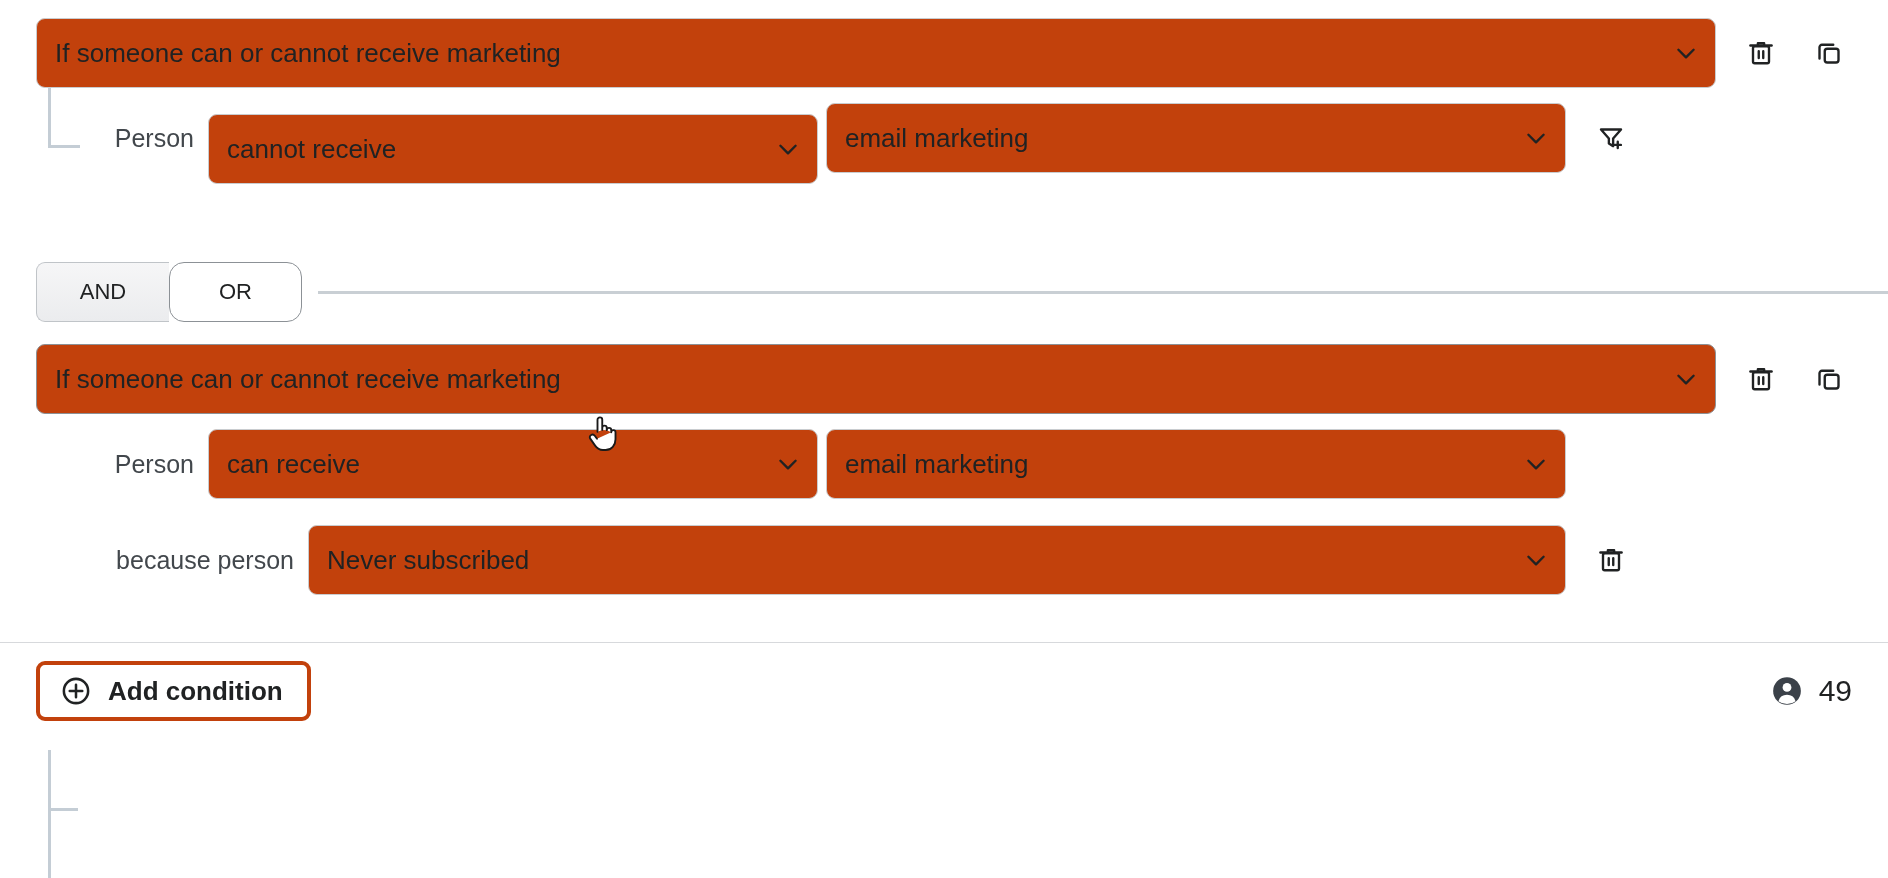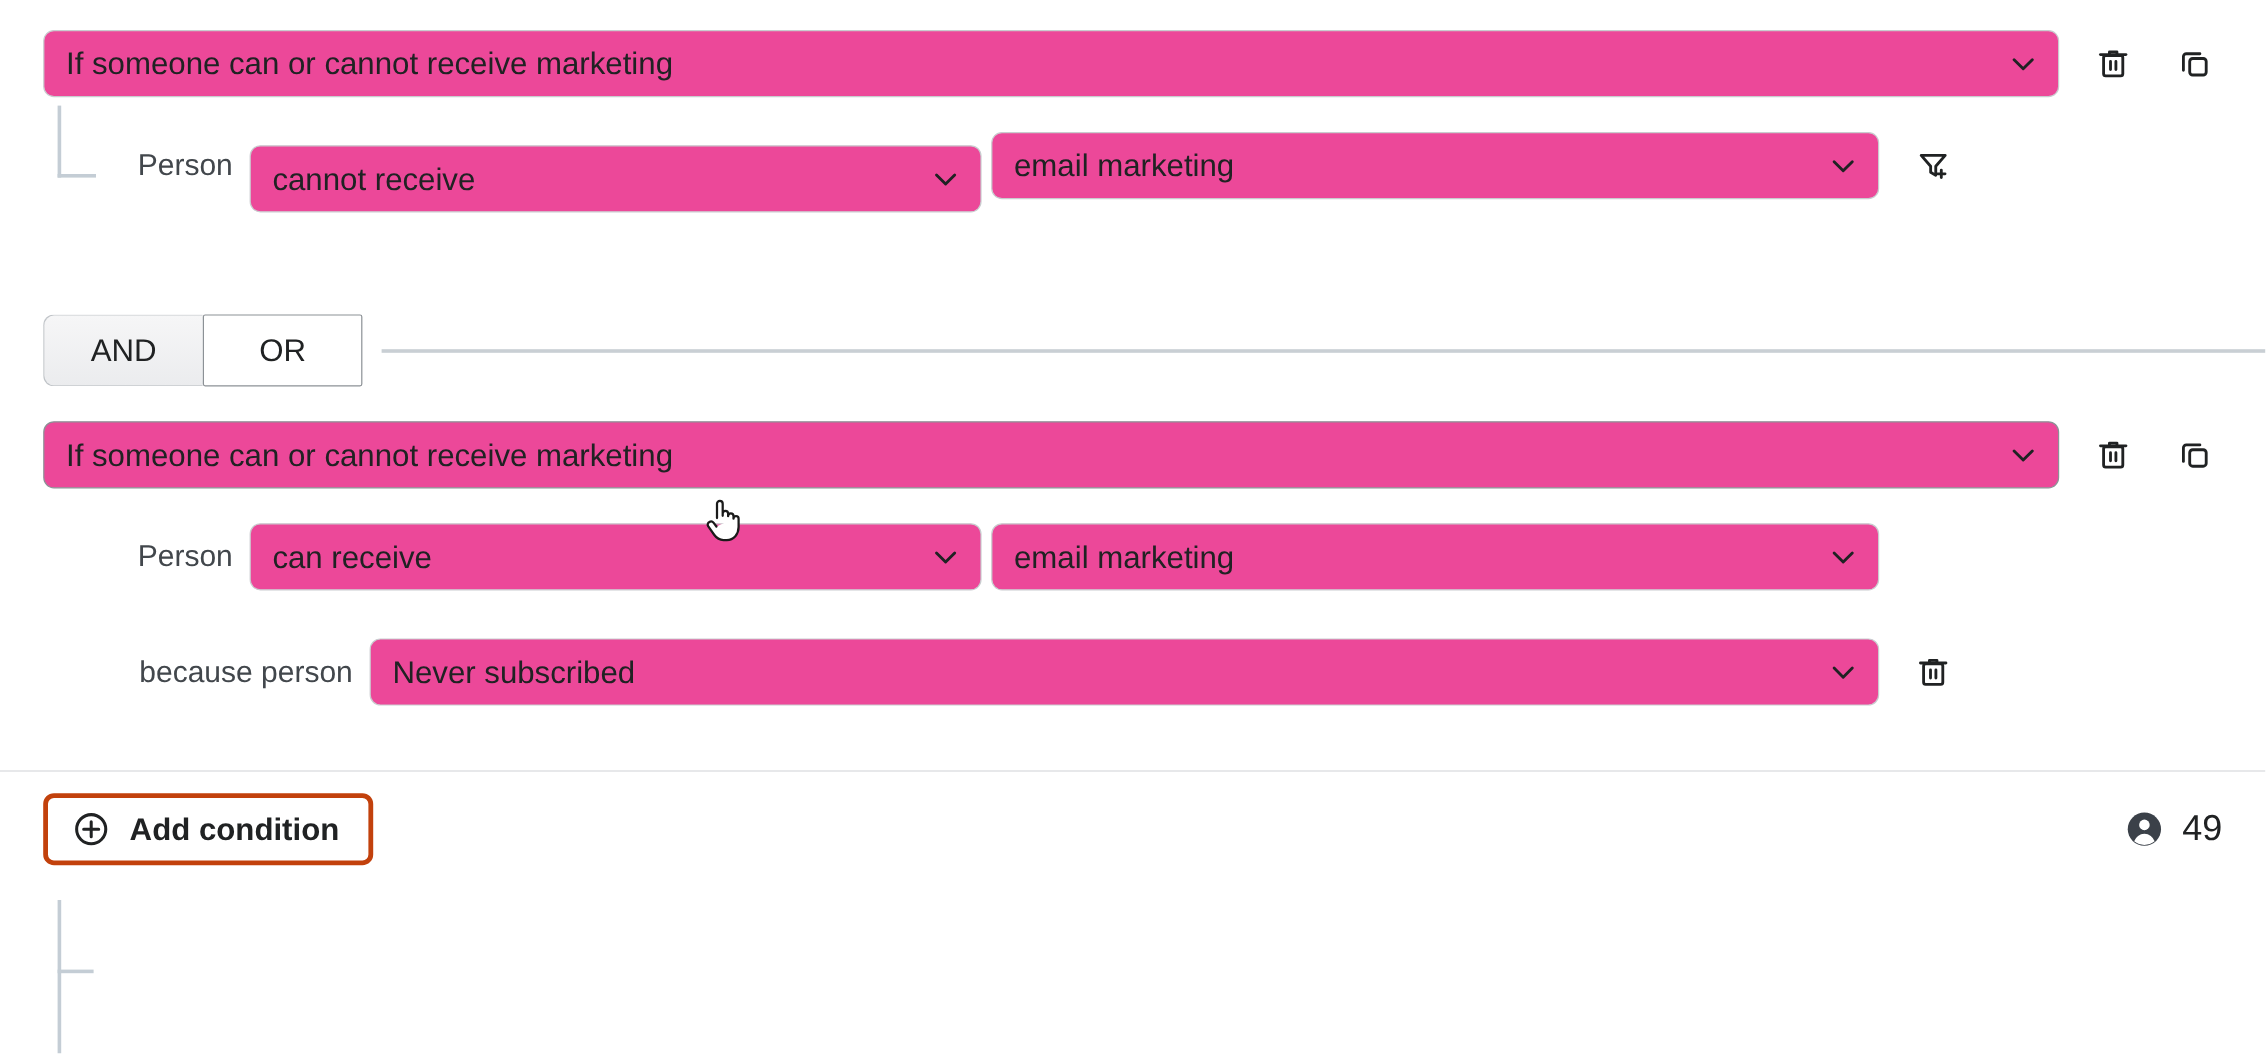--- a/index.html
+++ b/index.html
@@ -25,24 +25,24 @@
     display: flex;
     align-items: center;
     padding: 0 36px 0 36px;
     height: 70px;
   }
 
   .select-box {
     position: relative;
     display: flex;
     align-items: center;
-    height: 56px;
+    height: 70px;
     border: 1px solid #c9cccf;
     border-radius: 9px;
-    background: #ec4899;
+    background: #c2410c;
     padding: 0 52px 0 18px;
     font-size: 26px;
     color: #202223;
     line-height: 1;
     white-space: nowrap;
     overflow: hidden;
     cursor: pointer;
   }
   .select-box.hovered { border-color: #8c9196; box-shadow: none; }
   .select-box .chev {
@@ -117,34 +117,34 @@
   }
   .andor {
     display: flex;
     flex: 0 0 auto;
     border-radius: 9px;
     overflow: visible;
     position: relative;
   }
   .andor-btn {
     font-family: "Liberation Sans", sans-serif;
-    font-size: 26px;
+    font-size: 22px;
     color: #202223;
     height: 60px;
     padding: 0 26px;
     min-width: 133px;
     border: 1px solid #c0c4c8;
     background: linear-gradient(180deg,#f6f6f7 0%,#ebecee 100%);
     cursor: pointer;
     display: flex;
     align-items: center;
     justify-content: center;
   }
   .andor-btn.first { border-radius: 9px 0 0 9px; border-right: none; }
-  .andor-btn.last  { border-radius: 2px; background: #ffffff; border: 1px solid #8c9196; position: relative; z-index: 2; }
+  .andor-btn.last  { border-radius: 15px; background: #ffffff; border: 1px solid #8c9196; position: relative; z-index: 2; }
   .connector-line {
     flex: 1 1 auto;
     height: 3px;
     background: #c9cfd4;
     margin-left: 16px;
   }
 
   
   .divider {
     height: 1px;

